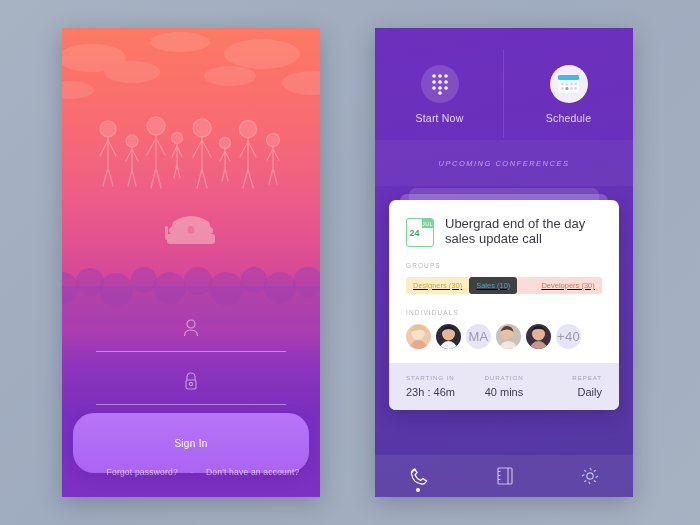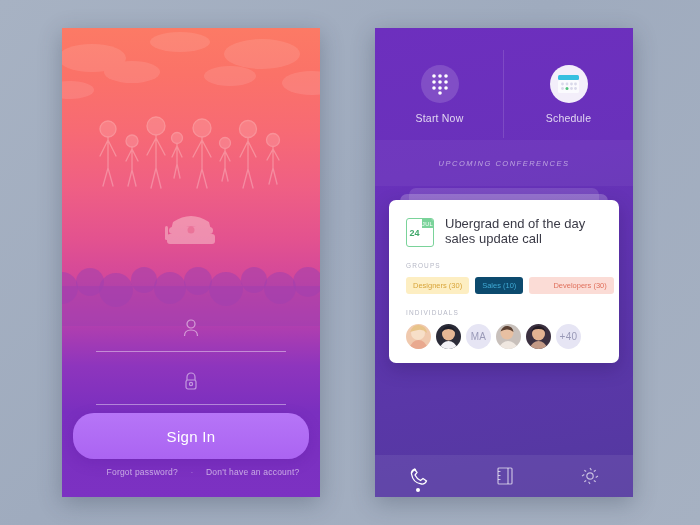--- a/index.html
+++ b/index.html
@@ -36,24 +36,24 @@
   .field{position:relative;height:40px;margin-bottom:13px;}
   .field .ficon{position:absolute;left:50%;top:2px;transform:translateX(-50%);
     width:18px;height:20px;opacity:.50;}
   .field .fline{position:absolute;left:0;bottom:4px;width:100%;height:1px;
     background:rgba(255,255,255,.42);}
   .field .finput{position:absolute;left:0;bottom:6px;width:100%;height:16px;
     background:transparent;border:0;outline:none;color:#fff;font-size:12px;
     text-align:center;font-family:"Liberation Sans",sans-serif;}
   .field .finput::placeholder{color:rgba(255,255,255,.0);}
 
-  .signin{position:absolute;left:11px;top:385px;width:236px;height:46px;
+  .signin{position:absolute;left:11px;top:385px;width:236px;height:60px;
     border:0;border-radius:21px;
     background:linear-gradient(180deg,#b675f7 0%,#ab64f2 100%);
-    color:#fff;font-size:15px;letter-spacing:.3px;cursor:pointer;
+    color:#fff;font-size:10px;letter-spacing:.3px;cursor:pointer;
     font-family:"Liberation Sans",sans-serif;
     box-shadow:0 4px 14px rgba(80,20,150,.22);}
 
   .lfooter{position:absolute;left:12px;bottom:20px;width:100%;text-align:center;
     font-size:8.5px;color:rgba(255,255,255,.58);letter-spacing:.2px;}
   .lfooter span{cursor:pointer;}
   .lfooter .dot-sep{margin:0 10px;opacity:.55;}
 
   
   .rbg{position:absolute;left:0;top:0;width:100%;height:100%;
@@ -92,31 +92,31 @@
     flex:0 0 auto;margin-right:11px;margin-top:2px;overflow:hidden;
     display:flex;}
   .datebadge .dnum{flex:1;display:flex;align-items:center;justify-content:center;
     font-size:9px;color:#3fa86a;font-weight:bold;}
   .datebadge .dmon{height:9px;background:#7ad39a;color:#fff;font-size:5.5px;
     display:flex;align-items:center;justify-content:center;letter-spacing:.4px;}
   .ctitle{font-size:13px;line-height:15px;color:#3a3a46;}
 
   .seclabel{font-size:6.5px;letter-spacing:1.1px;color:#b6b8c6;
     margin:15px 0 8px 0;}
-  .tags{display:flex;gap:6px;}
+  .tags{display:flex;text-decoration:underline;}
   .tag{font-size:7.5px;padding:4px 7px;border-radius:3px;white-space:nowrap;}
   .tag.yellow{background:#fdeec2;color:#d8a53b;}
-  .tag.blue{background:#0c4a6e;color:#3fa9d4;}
+  .tag.blue{background:#404040;color:#3fa9d4;}
   .tag.red{background:#fbdcd6;color:#e0705c;padding-left:24px;}
 
   .avatars{display:flex;gap:5px;align-items:center;}
   .av{width:25px;height:25px;border-radius:50%;overflow:hidden;flex:0 0 auto;
     position:relative;}
   .av.initials,.av.more{background:#e6e5f4;display:flex;align-items:center;
-    justify-content:center;font-size:10px;color:#9a9ab8;letter-spacing:.3px;}
+    justify-content:center;font-size:13px;color:#9a9ab8;letter-spacing:.3px;}
 
   .card-foot{background:#e9e7f6;display:flex;padding:11px 17px 12px 17px;}
   .fstat{flex:1;}
   .fstat.c{text-align:center;}
   .fstat.r{text-align:right;}
   .fstat .fl{font-size:6.2px;letter-spacing:.9px;color:#a2a2bd;margin-bottom:5px;}
   .fstat .fv{font-size:11px;color:#3c3c4e;}
 
   .tabbar{position:absolute;left:0;bottom:0;width:100%;height:42px;
     background:rgba(255,255,255,.07);display:flex;}
@@ -342,20 +342,34 @@
               <rect width="25" height="25" fill="#3b3040"></rect>
               <circle cx="12.5" cy="10" r="6.5" fill="#e3b392"></circle>
               <path d="M3 25 q3.5 -8 9.5 -8 q6 0 9.5 8 z" fill="#c39a86"></path>
               <path d="M5 9 q1.5 -7 7.5 -7 q6 0 7.5 7 q-1 -4 -7.5 -4 q-6.5 0 -7.5 4z" fill="#231a22"></path>
             </svg>
           </div>
           <div class="av more">+40</div>
         </div>
       </div>
 
+      <div class="card-foot">
+        <div class="fstat">
+          <div class="fl">STARTING IN</div>
+          <div class="fv">23h : 46m</div>
+        </div>
+        <div class="fstat c">
+          <div class="fl">DURATION</div>
+          <div class="fv">40 mins</div>
+        </div>
+        <div class="fstat r">
+          <div class="fl">REPEAT</div>
+          <div class="fv">Daily</div>
+        </div>
+      </div>
     </div>
 
     <div class="tabbar">
       <div class="tab">
         <svg width="21" height="21" viewBox="0 0 21 21">
           <g fill="none" stroke="#ffffff" stroke-width="1.3" stroke-linecap="round">
             <path d="M6.5 3 L9 6.5 L7 9 q2 4 5.5 5.5 L15 12.5 L18.5 15 q-1.5 3.5 -5 3 Q5 17 3.5 8 Q3 4.5 6.5 3z"></path>
             <path d="M3.5 7 q1.5 -3 4 -3.5"></path>
           </g>
         </svg>

